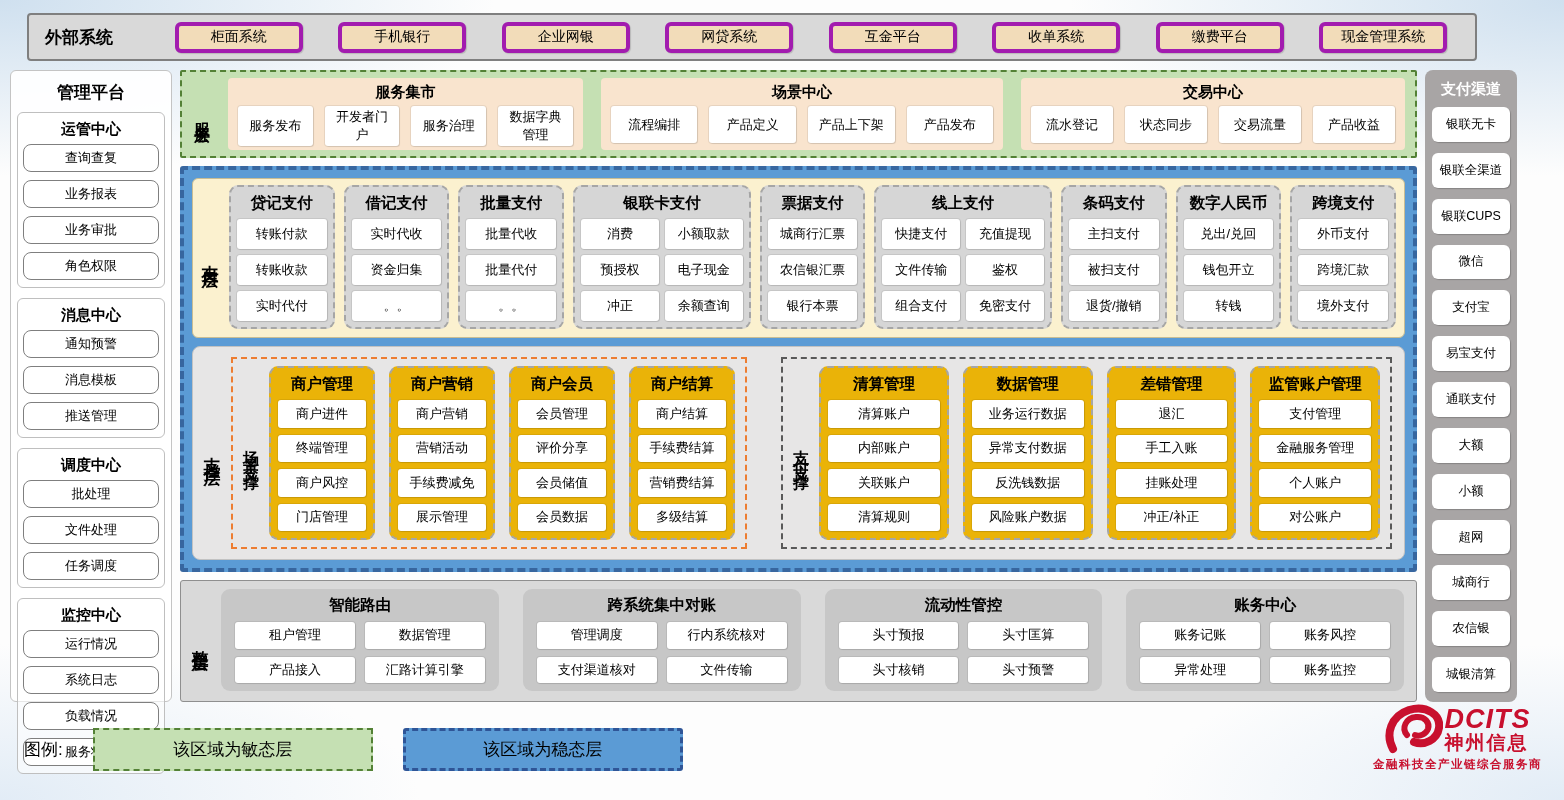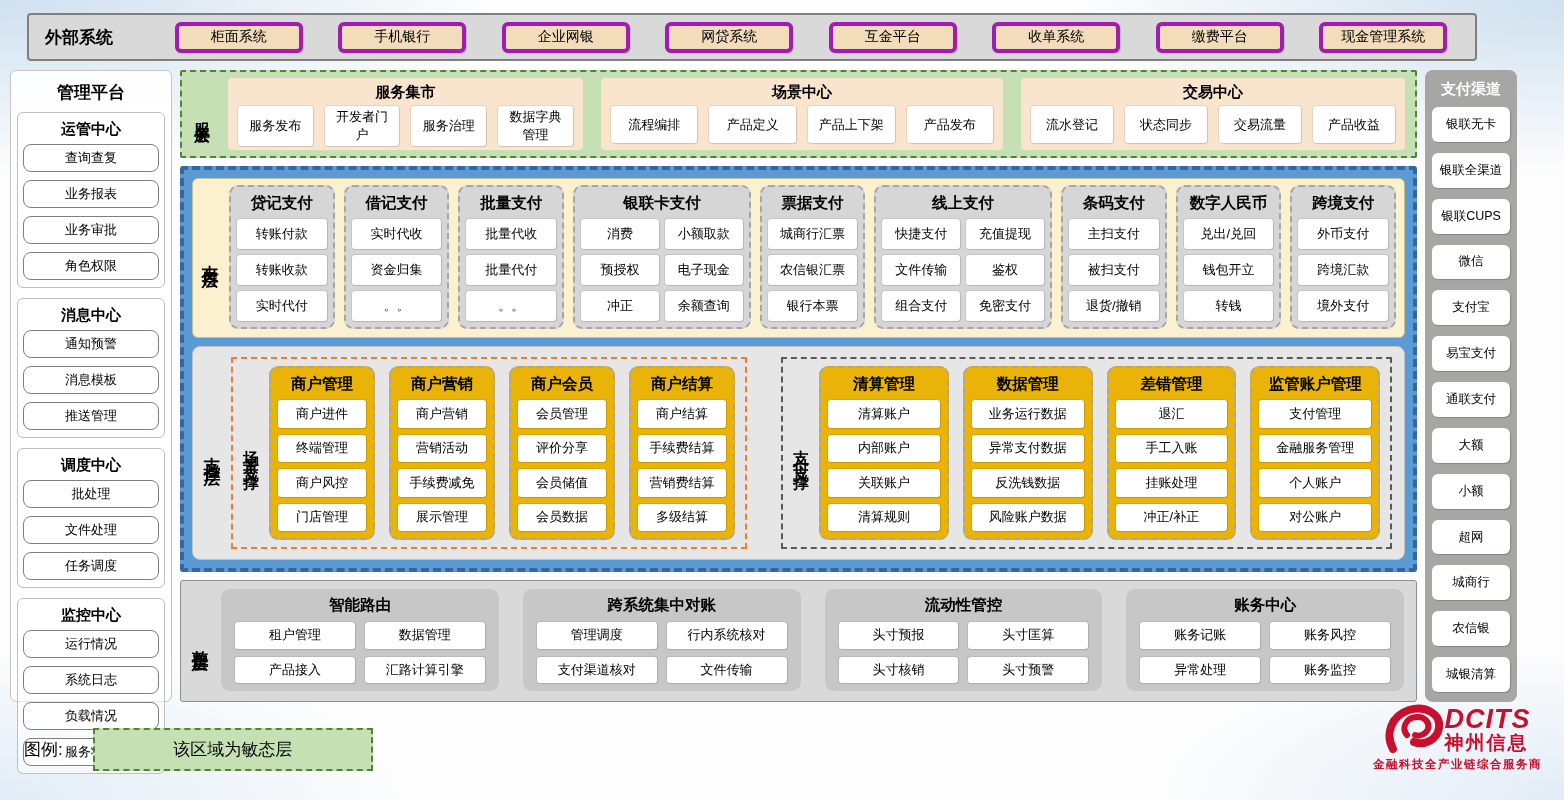--- a/index.html
+++ b/index.html
@@ -480,20 +480,21 @@
           <div class="chitem">城商行</div>
           <div class="chitem">农信银</div>
           <div class="chitem">城银清算</div>
         </div>
     </aside>
   </div>
 
   <div class="legend">
     <span class="legend-label">图例:</span>
     <div class="legend-box legend-agile">该区域为敏态层</div>
+    <div class="legend-box legend-stable">该区域为稳态层</div>
   </div>
 
   <div class="logo">
     <div class="logo-row">
       <svg width="58" height="50" viewBox="0 0 58 50">
         <g fill="none" stroke="#C8102E" stroke-linecap="round">
           <path d="M8 45 C 0 30 6 12 24 6 C 42 1 56 11 54 24 C 52 36 39 42 29 38" stroke-width="8"></path>
           <path d="M22 31 C 16 24 21 14 31 13 C 40 12 45 19 43 25 C 41 30 35 33 30 31" stroke-width="6"></path>
         </g>
       </svg>

